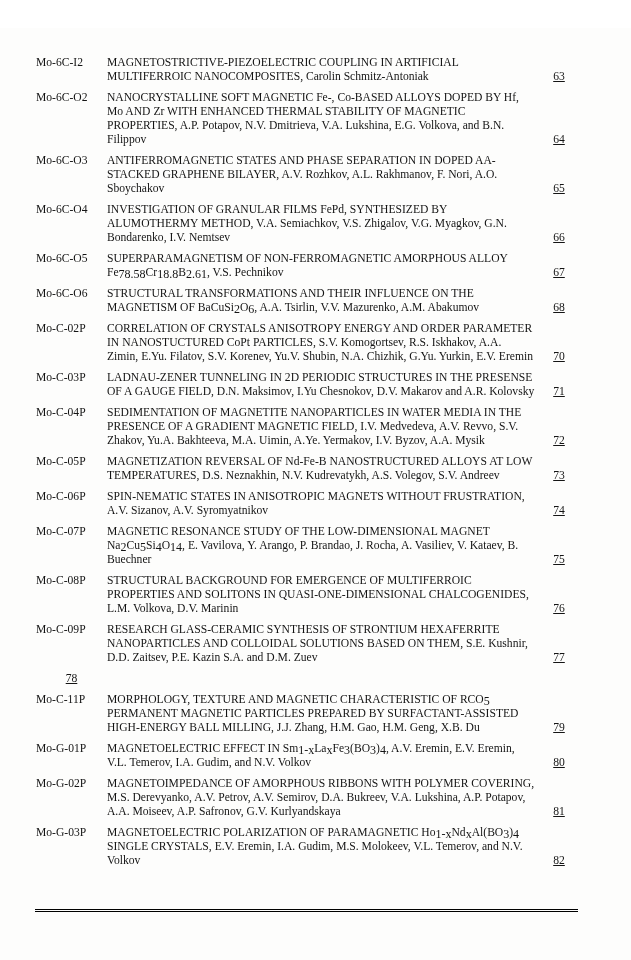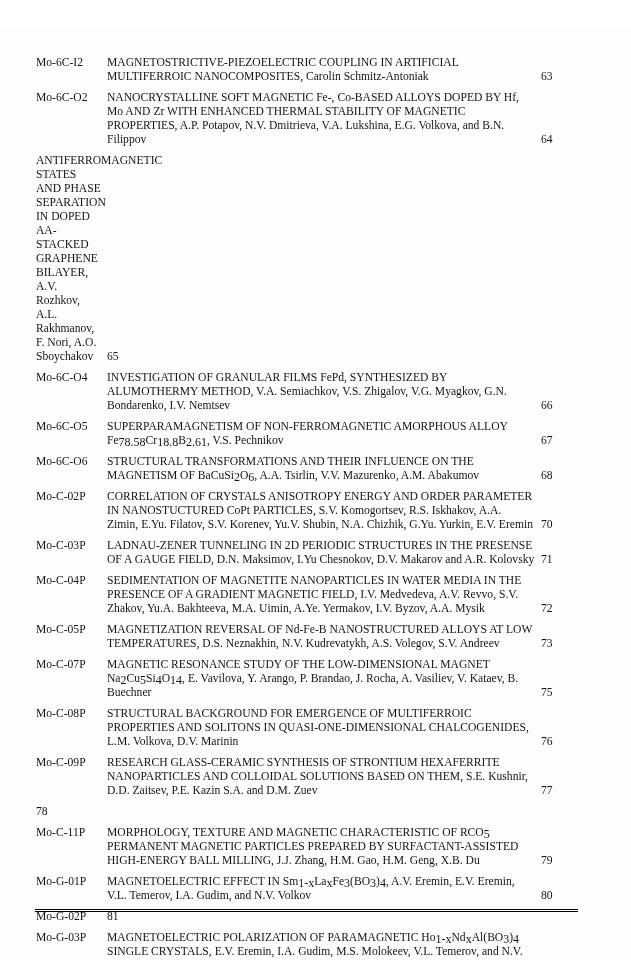--- a/index.html
+++ b/index.html
@@ -30,22 +30,23 @@
   }
   .code { white-space: nowrap; }
   .title { padding-right: 6px; }
   .title .u { }
   .title sub {
     font-size: 12px;
     line-height: 0;
     vertical-align: -2px;
   }
   .pg {
-    text-align: left;
+    text-align: center;
     align-self: end;
+    text-decoration: underline;
   }
   .rule {
     position: absolute;
     left: 35px; right: 53px;
     top: 881px;
     border-top: 1.5px solid #000;
     border-bottom: 1px solid #000;
     height: 1px;
   }
   .page-num {
@@ -81,20 +82,21 @@
     <div class="pg">63</div>
   </div>
 
   <div class="row">
     <div class="code">Mo-6C-O2</div>
     <div class="title"><span>NANOCRYSTALLINE SOFT MAGNETIC Fe-, Co-BASED ALLOYS DOPED BY Hf, Mo AND Zr WITH ENHANCED THERMAL STABILITY OF MAGNETIC PROPERTIES, </span><span class="u">A.P. Potapov</span><span>, N.V. Dmitrieva, V.A. Lukshina, E.G. Volkova, and B.N. Filippov</span></div>
     <div class="pg">64</div>
   </div>
 
   <div class="row">
+    <div class="code">Mo-6C-O3</div>
     <div class="title"><span>ANTIFERROMAGNETIC STATES AND PHASE SEPARATION IN DOPED AA-STACKED GRAPHENE BILAYER, A.V. Rozhkov, A.L. Rakhmanov, F. Nori, </span><span class="u">A.O. Sboychakov</span></div>
     <div class="pg">65</div>
   </div>
 
   <div class="row">
     <div class="code">Mo-6C-O4</div>
     <div class="title"><span>INVESTIGATION OF GRANULAR FILMS FePd, SYNTHESIZED BY ALUMOTHERMY METHOD, V.A. Semiachkov, </span><span class="u">V.S. Zhigalov</span><span>, V.G. Myagkov, G.N. Bondarenko, I.V. Nemtsev</span></div>
     <div class="pg">66</div>
   </div>
 
@@ -128,20 +130,25 @@
     <div class="title"><span>SEDIMENTATION OF MAGNETITE NANOPARTICLES IN WATER MEDIA IN THE PRESENCE OF A GRADIENT MAGNETIC FIELD, </span><span class="u">I.V. Medvedeva</span><span>, A.V. Revvo, S.V. Zhakov, Yu.A. Bakhteeva, M.A. Uimin, A.Ye. Yermakov, I.V. Byzov, A.A. Mysik</span></div>
     <div class="pg">72</div>
   </div>
 
   <div class="row">
     <div class="code">Mo-C-05P</div>
     <div class="title"><span>MAGNETIZATION REVERSAL OF Nd-Fe-B NANOSTRUCTURED ALLOYS AT LOW TEMPERATURES, </span><span class="u">D.S. Neznakhin</span><span>, N.V. Kudrevatykh, A.S. Volegov, S.V. Andreev</span></div>
     <div class="pg">73</div>
   </div>
 
+  <div class="row">
+    <div class="code">Mo-C-06P</div>
+    <div class="title"><span>SPIN-NEMATIC STATES IN ANISOTROPIC MAGNETS WITHOUT FRUSTRATION, </span><span class="u">A.V. Sizanov</span><span>, A.V. Syromyatnikov</span></div>
+    <div class="pg">74</div>
+  </div>
 
   <div class="row">
     <div class="code">Mo-C-07P</div>
     <div class="title"><span>MAGNETIC RESONANCE STUDY OF THE LOW-DIMENSIONAL MAGNET Na</span><sub>2</sub><span>Cu</span><sub>5</sub><span>Si</span><sub>4</sub><span>O</span><sub>14</sub><span>, </span><span class="u">E. Vavilova</span><span>, Y. Arango, P. Brandao, J. Rocha, A. Vasiliev, V. Kataev, B. Buechner</span></div>
     <div class="pg">75</div>
   </div>
 
   <div class="row">
     <div class="code">Mo-C-08P</div>
     <div class="title"><span>STRUCTURAL BACKGROUND FOR EMERGENCE OF MULTIFERROIC PROPERTIES AND SOLITONS IN QUASI-ONE-DIMENSIONAL CHALCOGENIDES, </span><span class="u">L.M. Volkova</span><span>, D.V. Marinin</span></div>
@@ -165,20 +172,21 @@
   </div>
 
   <div class="row">
     <div class="code">Mo-G-01P</div>
     <div class="title"><span>MAGNETOELECTRIC EFFECT IN Sm</span><sub>1-x</sub><span>La</span><sub>x</sub><span>Fe</span><sub>3</sub><span>(BO</span><sub>3</sub><span>)</span><sub>4</sub><span>, </span><span class="u">A.V. Eremin</span><span>, E.V. Eremin, V.L. Temerov, I.A. Gudim, and N.V. Volkov</span></div>
     <div class="pg">80</div>
   </div>
 
   <div class="row">
     <div class="code">Mo-G-02P</div>
+    <div class="title"><span>MAGNETOIMPEDANCE OF AMORPHOUS RIBBONS WITH POLYMER COVERING, </span><span class="u">M.S. Derevyanko</span><span>, A.V. Petrov, A.V. Semirov, D.A. Bukreev, V.A. Lukshina, A.P. Potapov, A.A. Moiseev, A.P. Safronov, G.V. Kurlyandskaya</span></div>
     <div class="pg">81</div>
   </div>
 
   <div class="row">
     <div class="code">Mo-G-03P</div>
     <div class="title"><span>MAGNETOELECTRIC POLARIZATION OF PARAMAGNETIC Ho</span><sub>1-x</sub><span>Nd</span><sub>x</sub><span>Al(BO</span><sub>3</sub><span>)</span><sub>4</sub><span> SINGLE CRYSTALS, </span><span class="u">E.V. Eremin</span><span>, I.A. Gudim, M.S. Molokeev, V.L. Temerov, and N.V. Volkov</span></div>
     <div class="pg">82</div>
   </div>
 </main>
   <div class="rule"></div>

